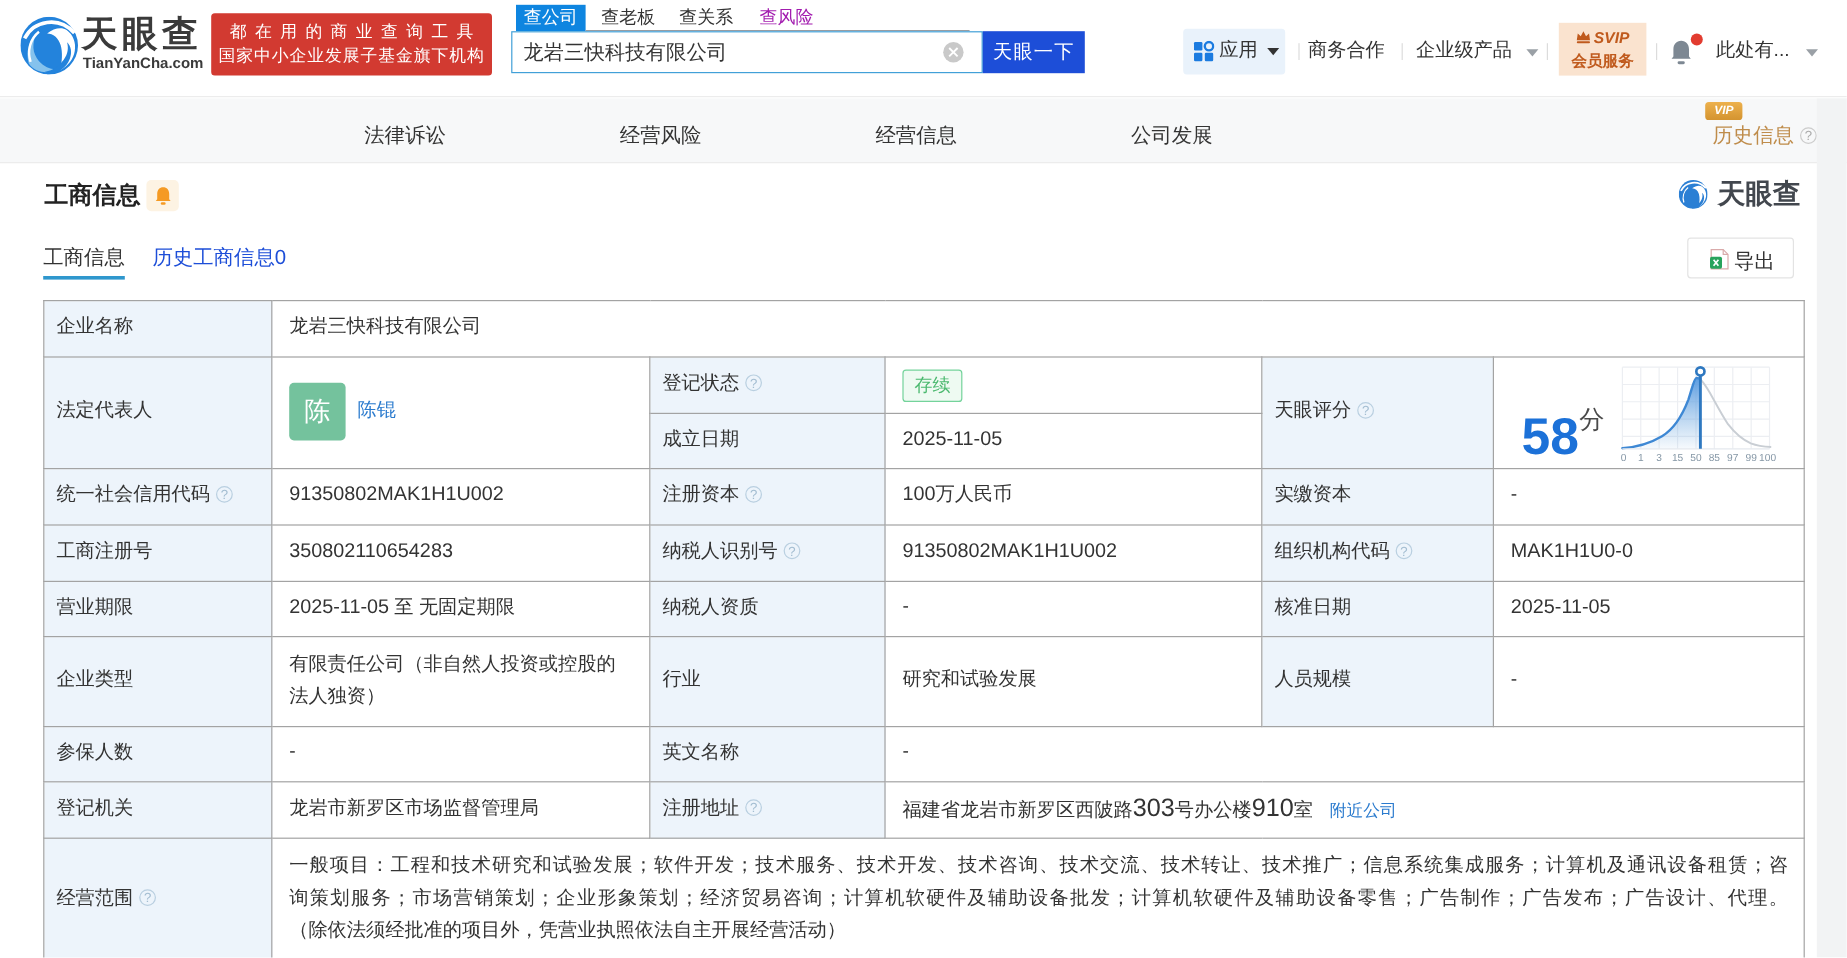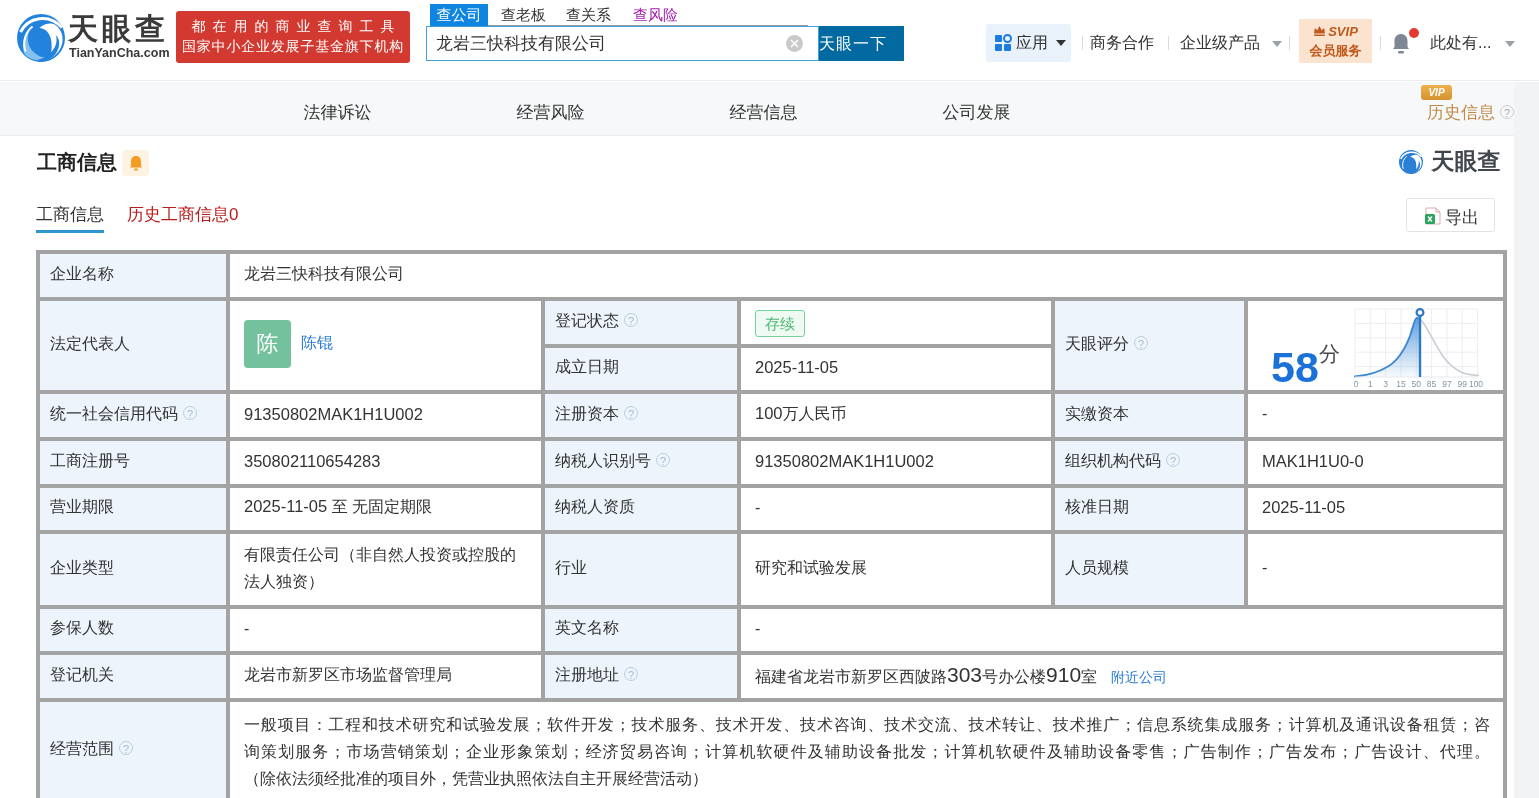--- a/index.html
+++ b/index.html
@@ -10,45 +10,45 @@
   
   #hdr { position:absolute; left:0; top:0; width:1539px; height:81px; background:#fff; border-bottom:1px solid #ececec; }
   .redbox { position:absolute; left:176px; top:11px; width:234px; height:52px; background:#d23a31; border-radius:3px; color:#fff; text-align:center; }
   .redbox .l1 { margin-top:6px; font-size:14px; letter-spacing:7px; line-height:19px; margin-left:7px;}
   .redbox .l2 { font-size:14px; line-height:20px; letter-spacing:0.8px;}
   .stab { position:absolute; top:4px; height:22px; font-size:15px; line-height:22px; }
   .stabs-line { position:absolute; left:488px; top:25px; width:320px; height:1px; background:#989da2; }
   #stab-active { left:430px; width:58px; background:#0e85e0; color:#fff; text-align:center; }
   #sinput { position:absolute; left:426px; top:26px; width:393px; height:35px; border:1px solid #41a0d8; background:#fff; font-size:17px; line-height:33px; padding-left:9px; }
   #sclear { position:absolute; left:786px; top:35px; width:17px; height:17px; border-radius:50%; background:#c9c9c9; color:#fff; font-size:11px; line-height:17px; text-align:center; }
-  #sbtn { position:absolute; left:819px; top:26px; width:85px; height:35px; background:#0369a1; color:#fff; font-size:16px; line-height:35px; text-align:left; letter-spacing:1px; }
+  #sbtn { position:absolute; left:819px; top:26px; width:85px; height:35px; background:#1d4ed8; color:#fff; font-size:16px; line-height:35px; text-align:center; letter-spacing:1px; }
   .hmenu { position:absolute; top:24px; height:38px; line-height:38px; font-size:16px; color:#333; }
   .vdiv { position:absolute; top:36px; width:1px; height:14px; background:#dcdcdc; }
   .caret { display:inline-block; width:0; height:0; border-left:5px solid transparent; border-right:5px solid transparent; border-top:6px solid #333; vertical-align:2px; margin-left:6px;}
   .caret.gray { border-top-color:#9aa0a6; }
   #appchip { position:absolute; left:986px; top:24px; width:85px; height:38px; background:#e9f2fb; border-radius:3px; }
   #svip { position:absolute; left:1299px; top:19px; width:73px; height:44px; background:#fae3cf; border-radius:0; text-align:center; color:#c05a1d; }
   #svip .s1 { font-size:13px; font-weight:bold; font-style:italic; line-height:21px; margin-top:2px;}
   #svip .s2 { font-size:13px; line-height:17px; font-weight:bold;}
   
   #nav { position:absolute; left:0; top:82px; width:1539px; height:54px; background:#f7f8f9; border-bottom:1px solid #ececec;}
   #nav .tab { position:absolute; top:0; height:54px; line-height:62px; text-align:center; font-size:17px; color:#333; }
   #nav .active { background:#fff; font-weight:bold; color:#1777d0; }
   
   #title { position:absolute; left:37px; top:149px; font-size:20px; font-weight:bold; color:#222; }
   #bellchip { position:absolute; left:122px; top:150px; width:27px; height:26px; background:#fdf3e3; border-radius:4px; text-align:center;}
   #wm { position:absolute; left:1399px; top:146px; }
   #subtab1 { position:absolute; left:36px; top:203px; font-size:17px; color:#333; }
   #subtab1 u { position:absolute; left:0px; top:27px; width:68px; height:3px; background:#2f97cd; text-decoration:none;}
-  #subtab2 { position:absolute; left:127px; top:203px; font-size:17px; color:#b91c1c; }
+  #subtab2 { position:absolute; left:127px; top:203px; font-size:17px; color:#1d4ed8; }
   #export { position:absolute; left:1406px; top:198px; width:89px; height:34px; border:1px solid #e3e3e3; border-radius:3px; background:#fff; }
   #export span { position:absolute; left:38px; top:7px; font-size:17px; color:#333; }
   
   #tbl { position:absolute; left:36px; top:250px; width:1467px; border-collapse:collapse; table-layout:fixed; }
-  #tbl td { border:4px solid #a3a3a3; font-size:16px; color:#333; vertical-align:middle; padding-left:14px; padding-bottom:3px; }
+  #tbl td { border:1px solid #a3a3a3; font-size:16px; color:#333; vertical-align:middle; padding-left:14px; padding-bottom:3px; }
   #tbl td.lab { background:#edf4fb; padding-left:10px; }
   .q { display:inline-block; width:14px; height:14px; border:1px solid #b9cfe0; border-radius:50%; color:#a3bdd1; font-size:11px; line-height:14px; text-align:center; margin-left:5px; vertical-align:1px; font-weight:normal;}
   .tag { display:inline-block; height:27px; line-height:25px; padding:0 9px; border:1px solid #74d39b; background:#eefaf2; color:#4bb96f; font-size:15px; border-radius:3px; position:relative; top:2px; }
   .avatar { display:inline-block; width:47px; height:48px; background:#74c29d; border-radius:4px; color:#fff; font-size:22px; line-height:48px; text-align:center; vertical-align:middle;}
   a.lnk { color:#2b7bce; text-decoration:none; }
   .num { font-size:16.5px; }
   .num2 { font-size:21px; }
   .j { text-align:justify; text-align-last:justify; }
   
   #rstrip { position:absolute; left:1514px; top:82px; width:25px; height:716px; background:#f2f3f4; }

